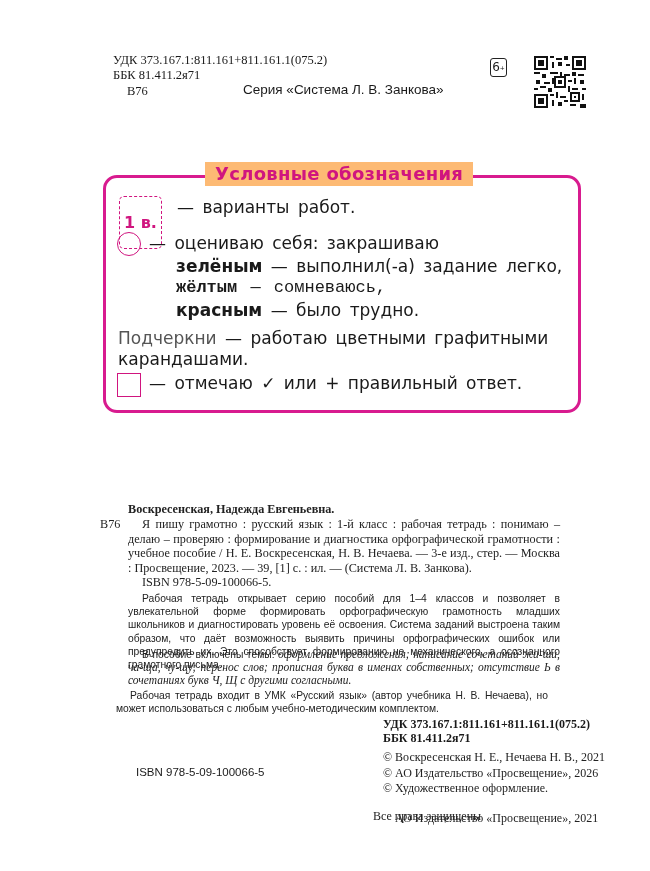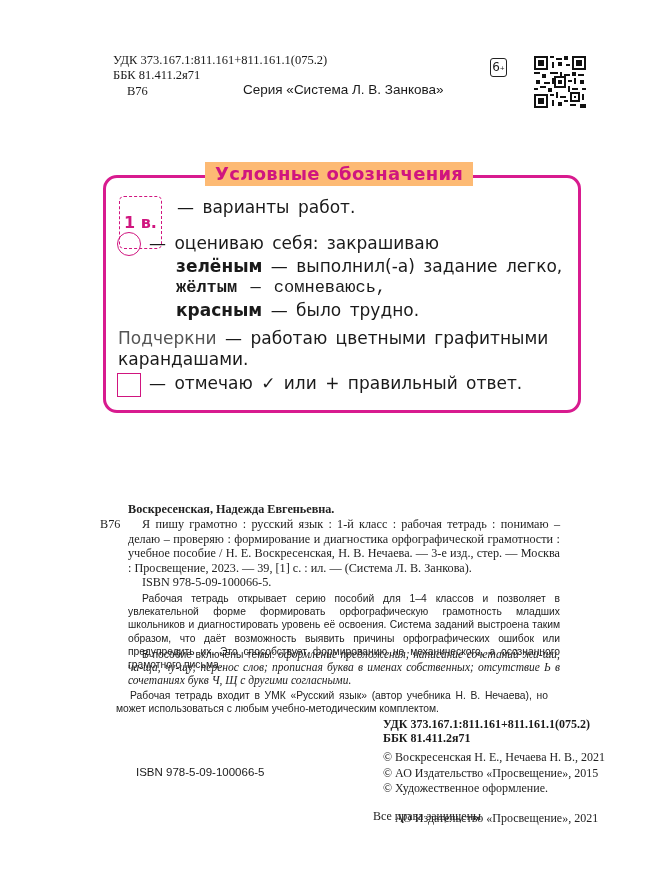--- a/index.html
+++ b/index.html
@@ -140,16 +140,16 @@
   <span>В пособие включены темы: </span><i>оформление предложения; написание сочетаний жи-ши, ча-ща, чу-щу; перенос слов; прописная буква в именах собственных; отсутствие Ь в сочетаниях букв Ч, Щ с другими согласными.</i>
 </div>
 <div class="abs annot indent" style="left:116px; top:689px; width:432px;">Рабочая тетрадь входит в УМК «Русский язык» (автор учебника Н. В. Нечаева), но может использоваться с любым учебно-методическим комплектом.</div>
 
 <div class="abs serif udk-bold" style="left:383px; top:717px;">УДК 373.167.1:811.161+811.161.1(075.2)</div>
 <div class="abs serif udk-bold" style="left:383px; top:731px;">ББК 81.411.2я71</div>
 
 <div class="abs isbn-left" style="left:136px; top:752px;margin-top:14px;">ISBN 978-5-09-100066-5</div>
 
 <div class="abs serif copy" style="left:383px; top:750px;">© Воскресенская Н. Е., Нечаева Н. В., 2021</div>
-<div class="abs serif copy" style="left:383px; top:766px;">© АО Издательство «Просвещение», 2015</div>
+<div class="abs serif copy" style="left:383px; top:766px;">© АО Издательство «Просвещение», 2026</div>
 <div class="abs serif copy" style="left:383px; top:781px;">© Художественное оформление.</div>
 <div class="abs serif copy" style="left:395px; top:811px;">АО Издательство «Просвещение», 2021</div>
 <div class="abs serif copy" style="left:373px; top:809px;">Все права защищены</div>
 
 </body></html>

